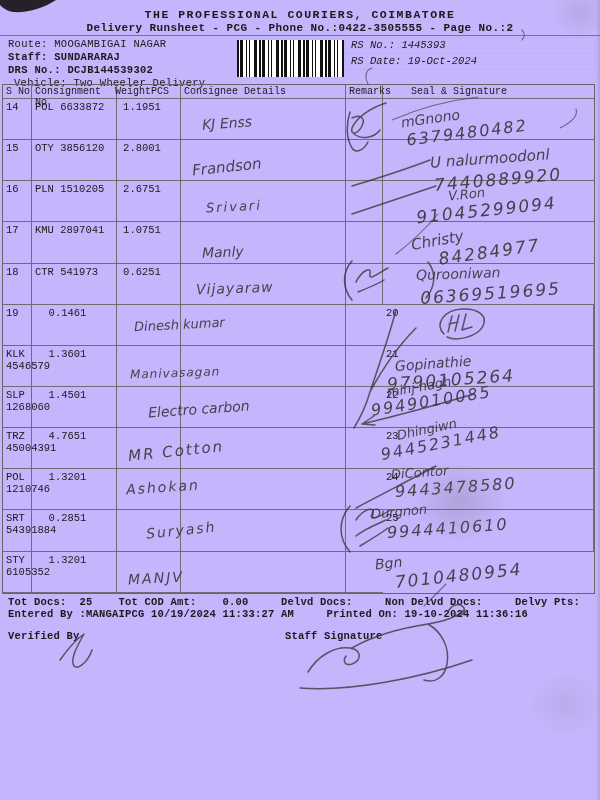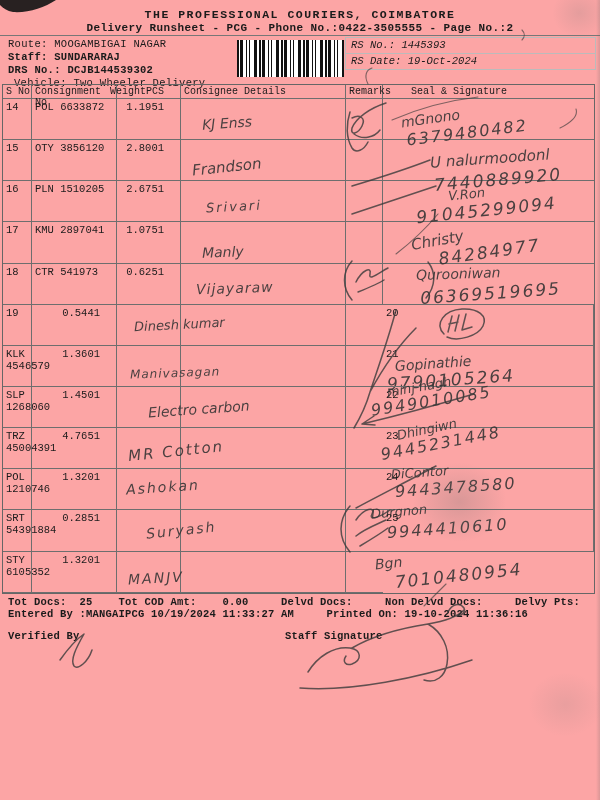--- a/index.html
+++ b/index.html
@@ -1,16 +1,16 @@
 <!DOCTYPE html>
 <html><head>
 <meta charset="utf-8">
 <style>
   html,body{margin:0;padding:0;background:#d9d9d6;}
-  .page{position:relative;width:600px;height:800px;background:#fca5a5;overflow:hidden;
+  .page{position:relative;width:600px;height:800px;background:#c4b5fd;overflow:hidden;
         font-family:"Liberation Mono","DejaVu Sans Mono",monospace;color:#1b1b1b;}
   .abs{position:absolute;}
   .pre{white-space:pre;text-align:center;}
   .t1{top:8px;left:0;width:600px;text-align:center;font-weight:bold;font-size:11.5px;letter-spacing:1.5px;}
   .t2{top:22px;left:0;width:600px;text-align:center;font-weight:bold;font-size:11px;letter-spacing:0.4px;}
   .toprule{top:35px;left:0;width:600px;border-top:1.5px solid #777;}
   .hinfo{font-size:10.5px;letter-spacing:0.3px;}
   .bold{font-weight:bold;}
   .barcode{left:237px;top:40px;width:107px;height:37px;
     background:repeating-linear-gradient(90deg,#111 0 2px,#fff 2px 3px,#111 3px 6px,#fff 6px 9px,#111 9px 10px,#fff 10px 12px,#111 12px 13px,#fff 13px 17px,#111 17px 20px,#fff 20px 22px);}
@@ -18,21 +18,21 @@
   .rsbox>div{border:1px solid #bbb;padding:1px 5px;height:13px;line-height:13px;}
   .rsbox>div+div{border-top:none;}
   .tbl{left:2px;top:84px;width:591px;display:grid;
        grid-template-columns:29px 85px 64px 165px 37px 211px;
        grid-template-rows:14px repeat(12,41.15px);
        border:1px solid #666;border-top-width:1.5px;}
   .c{border-right:1px solid #6e6e6e;border-bottom:1px solid #6e6e6e;
      font-size:10.5px;padding:2px 0 0 3px;position:relative;overflow:visible;}
   .c.last{border-right:none;}
   .c.hdr{font-size:10px;padding-top:1px;letter-spacing:0;}
-  .wp{display:flex;justify-content:flex-end;padding-right:10px;}
+  .wp{display:flex;justify-content:center;padding-right:10px;}
   .wp .pcs{padding-right:6px;}
   .hw{font-family:"DejaVu Sans",sans-serif;font-style:italic;color:#333;display:inline-block;
       white-space:nowrap;opacity:0.88;}
   .sigcell{padding-top:0;}
   .sig-name{display:block;}
   .sig-phone{display:block;letter-spacing:2px;}
   .foot{font-size:10.5px;font-weight:bold;letter-spacing:0.2px;}
   .blotch{pointer-events:none;}
   .b1{left:412px;top:462px;width:95px;height:80px;background:radial-gradient(ellipse at center,rgba(110,110,110,.25),rgba(110,110,110,0) 70%);}
   .b2{left:528px;top:672px;width:75px;height:65px;background:radial-gradient(ellipse at center,rgba(120,120,120,.14),rgba(120,120,120,0) 70%);}
@@ -136,21 +136,21 @@
       </div>
     <div class="c"><span class="hw" style="margin:14px 0 0 12px;font-size:14px;transform:rotate(-2deg);letter-spacing:1px;">Vijayaraw</span></div>
     <div class="c"></div>
     <div class="c last sigcell">
       <span class="hw sig-name" style="margin:0 0 0 30px;font-size:14px;transform:rotate(-2deg);">Qurooniwan</span>
       <span class="hw sig-phone" style="margin:2px 0 0 34px;font-size:17px;transform:rotate(-4deg);">06369519695</span>
     </div>
 
     <div class="c">19</div>
     <div class="c wp">
-        <span>0.544</span>
+        <span>0.146</span>
         <span class="pcs">1</span>
       </div>
     <div class="c"><span class="hw" style="margin:10px 0 0 14px;font-size:13px;transform:rotate(-3deg);">Dinesh kumar</span></div>
     <div class="c"></div>
     <div class="c last sigcell">
       <span class="hw sig-name"></span>
       <span class="hw sig-phone"></span>
     </div>
 
     <div class="c">20</div>

